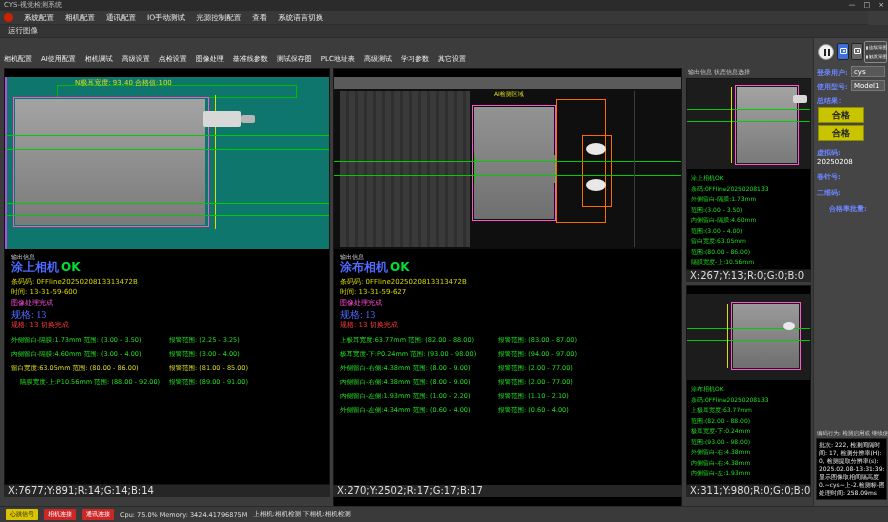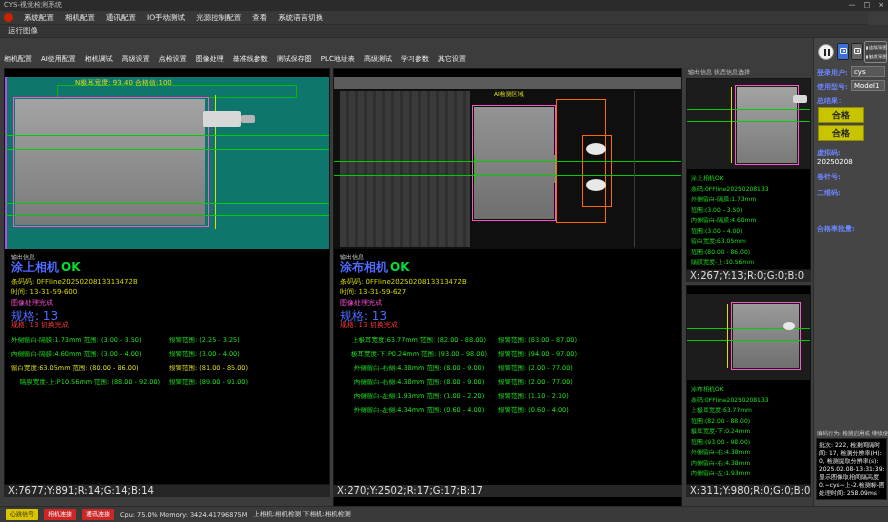--- a/index.html
+++ b/index.html
@@ -27,21 +27,21 @@
   .campanel .stage{position:absolute;left:0;top:8px;height:172px;overflow:hidden;background:#0f766e;}
   .ln{position:absolute;}
   .coordstrip{position:absolute;height:12px;background:#262626;color:#ddd;font-size:10px;line-height:12px;padding-left:4px;}
 
   .ovl-top{position:absolute;font-size:7px;color:#dede22;white-space:nowrap;}
   .info-lab{position:absolute;font-size:6px;color:#cfcfcf;}
   .camname{position:absolute;font-size:12px;font-weight:bold;color:#4f6bff;white-space:nowrap;}
   .camname b{color:#00dd33;margin-left:2px;}
   .yline{position:absolute;font-size:7px;color:#d8d800;white-space:nowrap;}
   .mline{position:absolute;font-size:7px;color:#ff4bd8;}
-  .bline{position:absolute;font-size:12px;color:#4f6bff;}
+  .bline{position:absolute;font-size:10px;color:#4f6bff;font-family:Liberation Serif, serif;}
   .rline{position:absolute;font-size:7px;color:#ff3b3b;}
   .meas{position:absolute;left:6px;right:2px;}
   .mrow{display:flex;height:14px;align-items:center;font-size:6.5px;color:#22dd22;white-space:nowrap;}
   .mtext{flex:0 0 158px;overflow:hidden;}
   .malarm{overflow:hidden;}
 
   
   .thumbcol-header{position:absolute;left:688px;top:68px;width:123px;color:#c8c8c8;font-size:6px;}
   .thumb{position:absolute;left:686px;width:125px;background:#000;border:1px solid #151515;}
   .thumb .tstage{position:absolute;left:0;top:0;width:123px;overflow:hidden;background:#1c1c1c;}
@@ -203,21 +203,21 @@
     </div>
     <div class="info-lab" style="left:6px;top:184px;">输出信息</div>
     <div class="camname" style="left:6px;top:190px;">
       <span>涂布相机</span><b>OK</b>
     </div>
     <div class="yline" style="left:6px;top:208px;">条码码: 0FFline2025020813313472B</div>
     <div class="yline" style="left:6px;top:218px;">时间: 13-31-59-627</div>
     <div class="mline" style="left:6px;top:229px;">图像处理完成</div>
     <div class="bline" style="left:6px;top:239px;">规格: 13</div>
     <div class="rline" style="left:6px;top:251px;">规格: 13 切换完成</div>
-    <div class="meas" style="top:264px;text-align:center;">
+    <div class="meas" style="top:264px;">
 
         <div class="mrow" style="color: rgb(34, 221, 34);">
           <span class="mtext">上极耳宽度:63.77mm 范围: (82.00 - 88.00)</span>
           <span class="malarm">报警范围: (83.00 - 87.00)</span>
         </div>
 
         <div class="mrow" style="color: rgb(34, 221, 34);">
           <span class="mtext">极耳宽度-下:P0.24mm 范围: (93.00 - 98.00)</span>
           <span class="malarm">报警范围: (94.00 - 97.00)</span>
         </div>
@@ -325,21 +325,21 @@
     <div class="pvaluebox" style="left:37px;top:42px;width:34px;">Model1</div>
 
     <div class="plabel" style="left:3px;top:58px;font-family:Liberation Mono, monospace;">总结果:</div>
     <div class="resultbox" style="top:69px;">合格</div>
     <div class="resultbox" style="top:87px;">合格</div>
 
     <div class="plabel" style="left:3px;top:110px;">虚拟码:</div>
     <div class="pvalue" style="left:3px;top:120px;">20250208</div>
     <div class="plabel" style="left:3px;top:134px;">卷针号:</div>
     <div class="plabel" style="left:3px;top:150px;">二维码:</div>
-    <div class="plabel" style="left:3px;top:166px;margin-top:20px;">合格率批量:</div>
+    <div class="plabel" style="left:15px;top:166px;">合格率批量:</div>
 
     <div class="stats-header" style="top:392px;">编码行为: 检测启用或 继续使用</div>
     <div class="statsbox" style="top:400px;height:62px;">
 
     <div>批次: 222, 检测间隔时</div>
         <div>间: 17, 检测分辨率(H):</div>
         <div>0, 检测提取分辨率(s):</div>
         <div>2025.02.08-13:31:39:05</div>
         <div>显示图像取相间隔高度</div>
         <div>0.~cys~上-2.检测标-图像</div>

